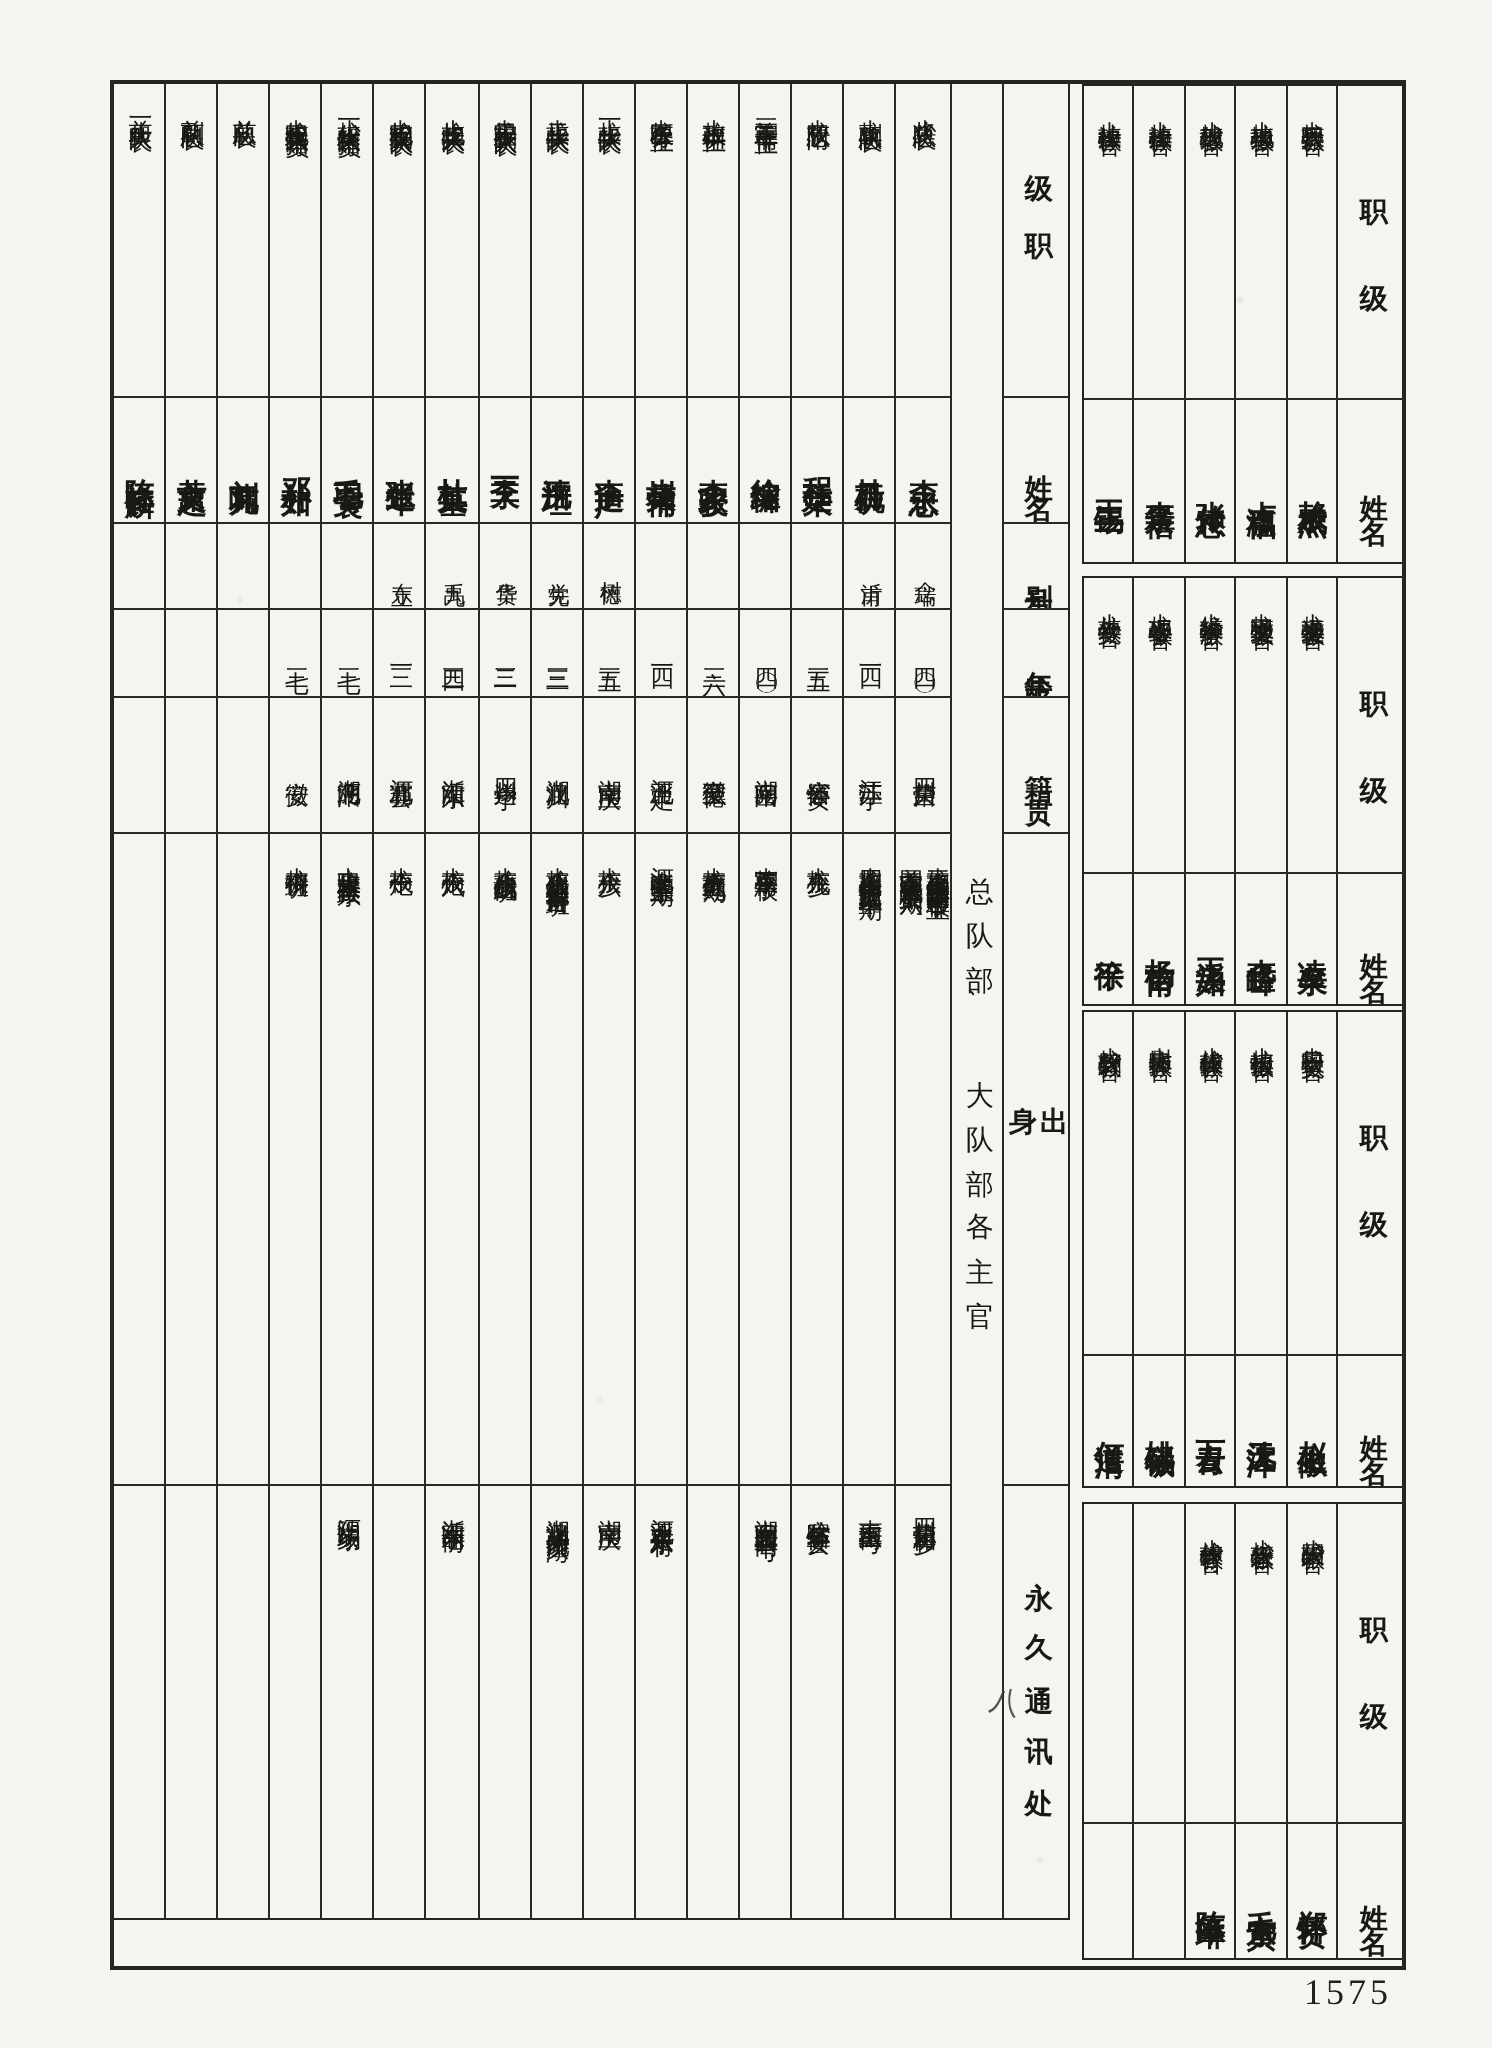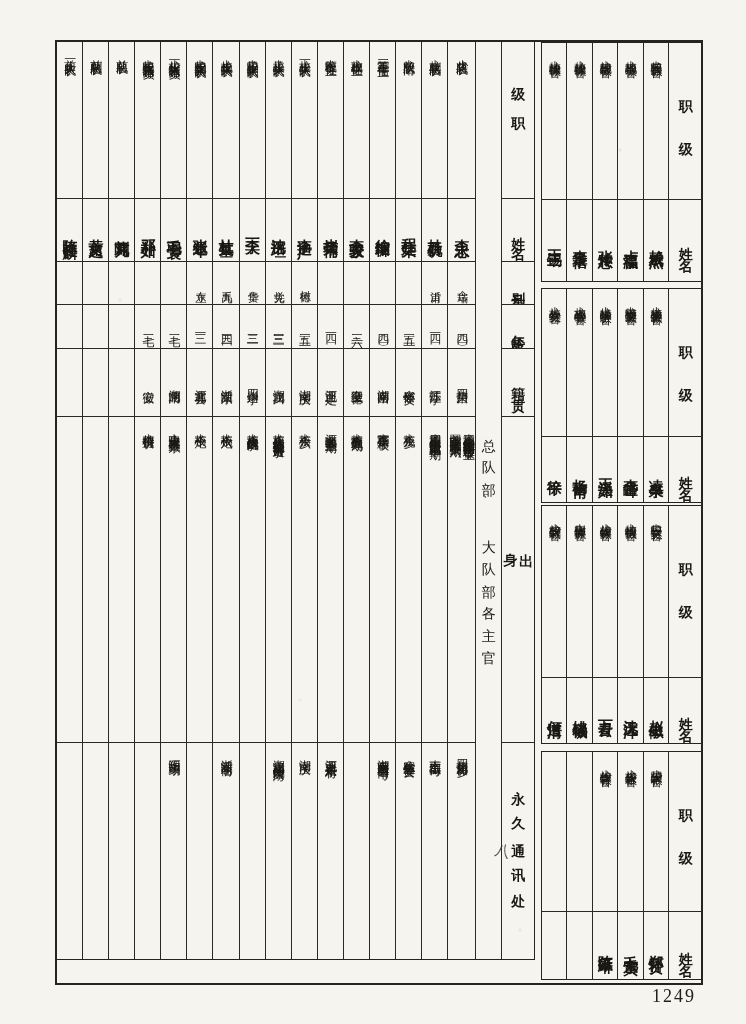--- a/index.html
+++ b/index.html
@@ -709,14 +709,14 @@
               <span></span>
             </div>
         </div>
       </div>
 
     </div>
 
     <div class="hand-mark">八</div>
   </div>
 
-  <div class="pagenum">1249</div>
+  <div class="pagenum">1575</div>
 </div>
 
 </body></html>

